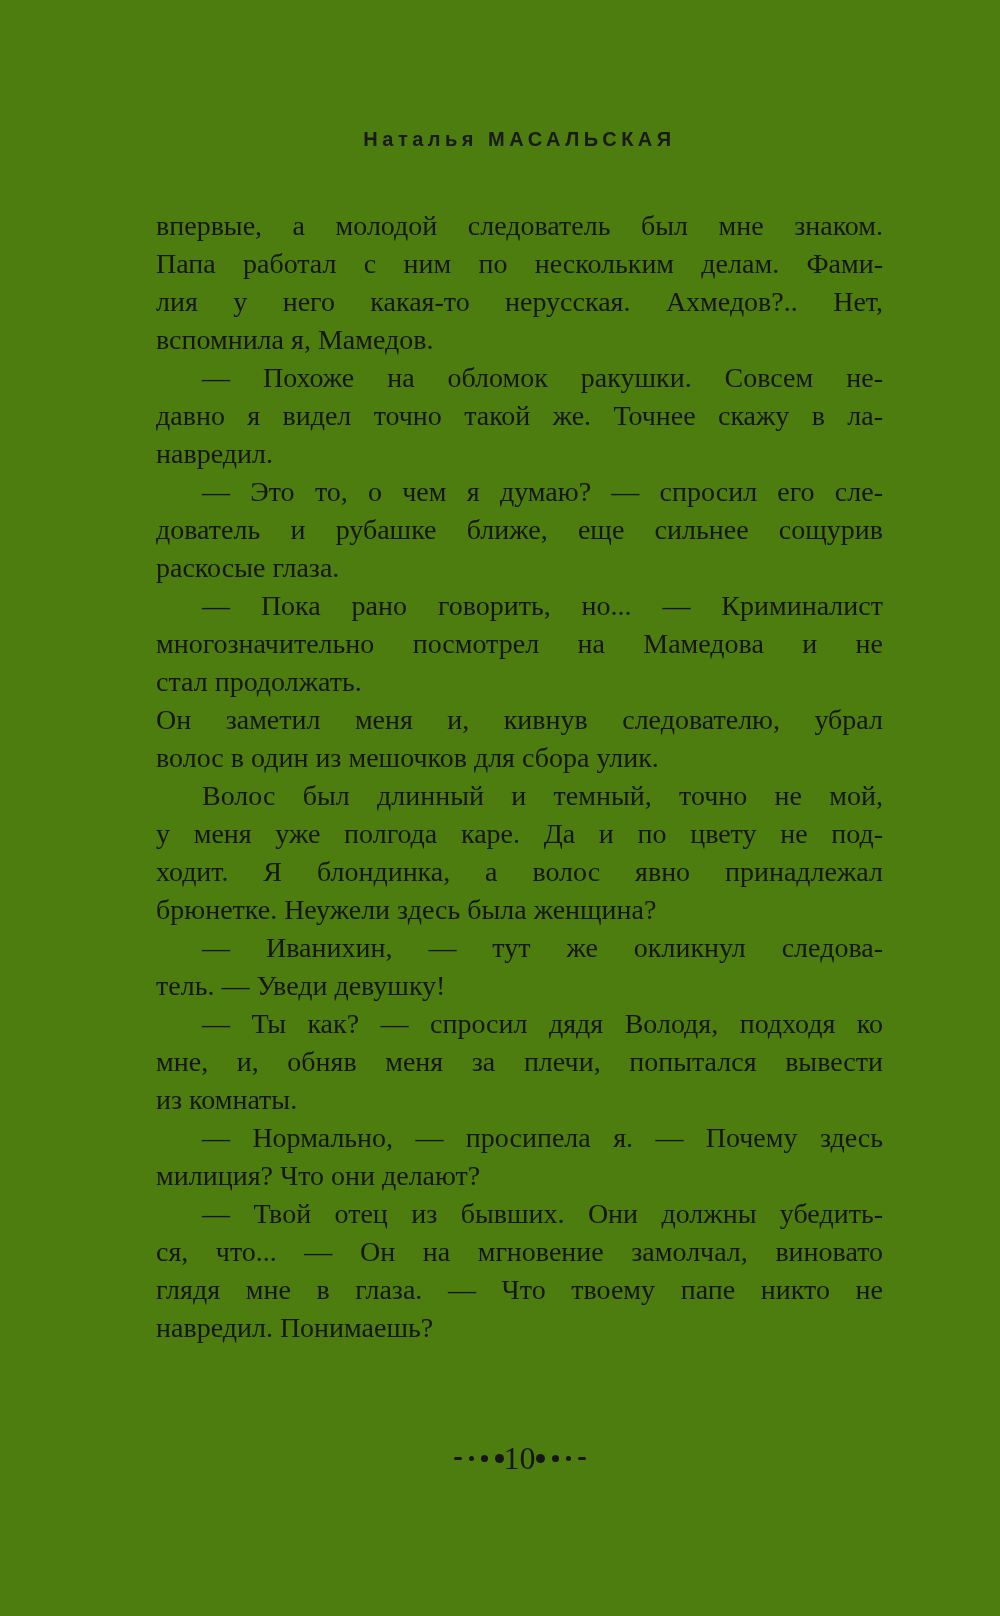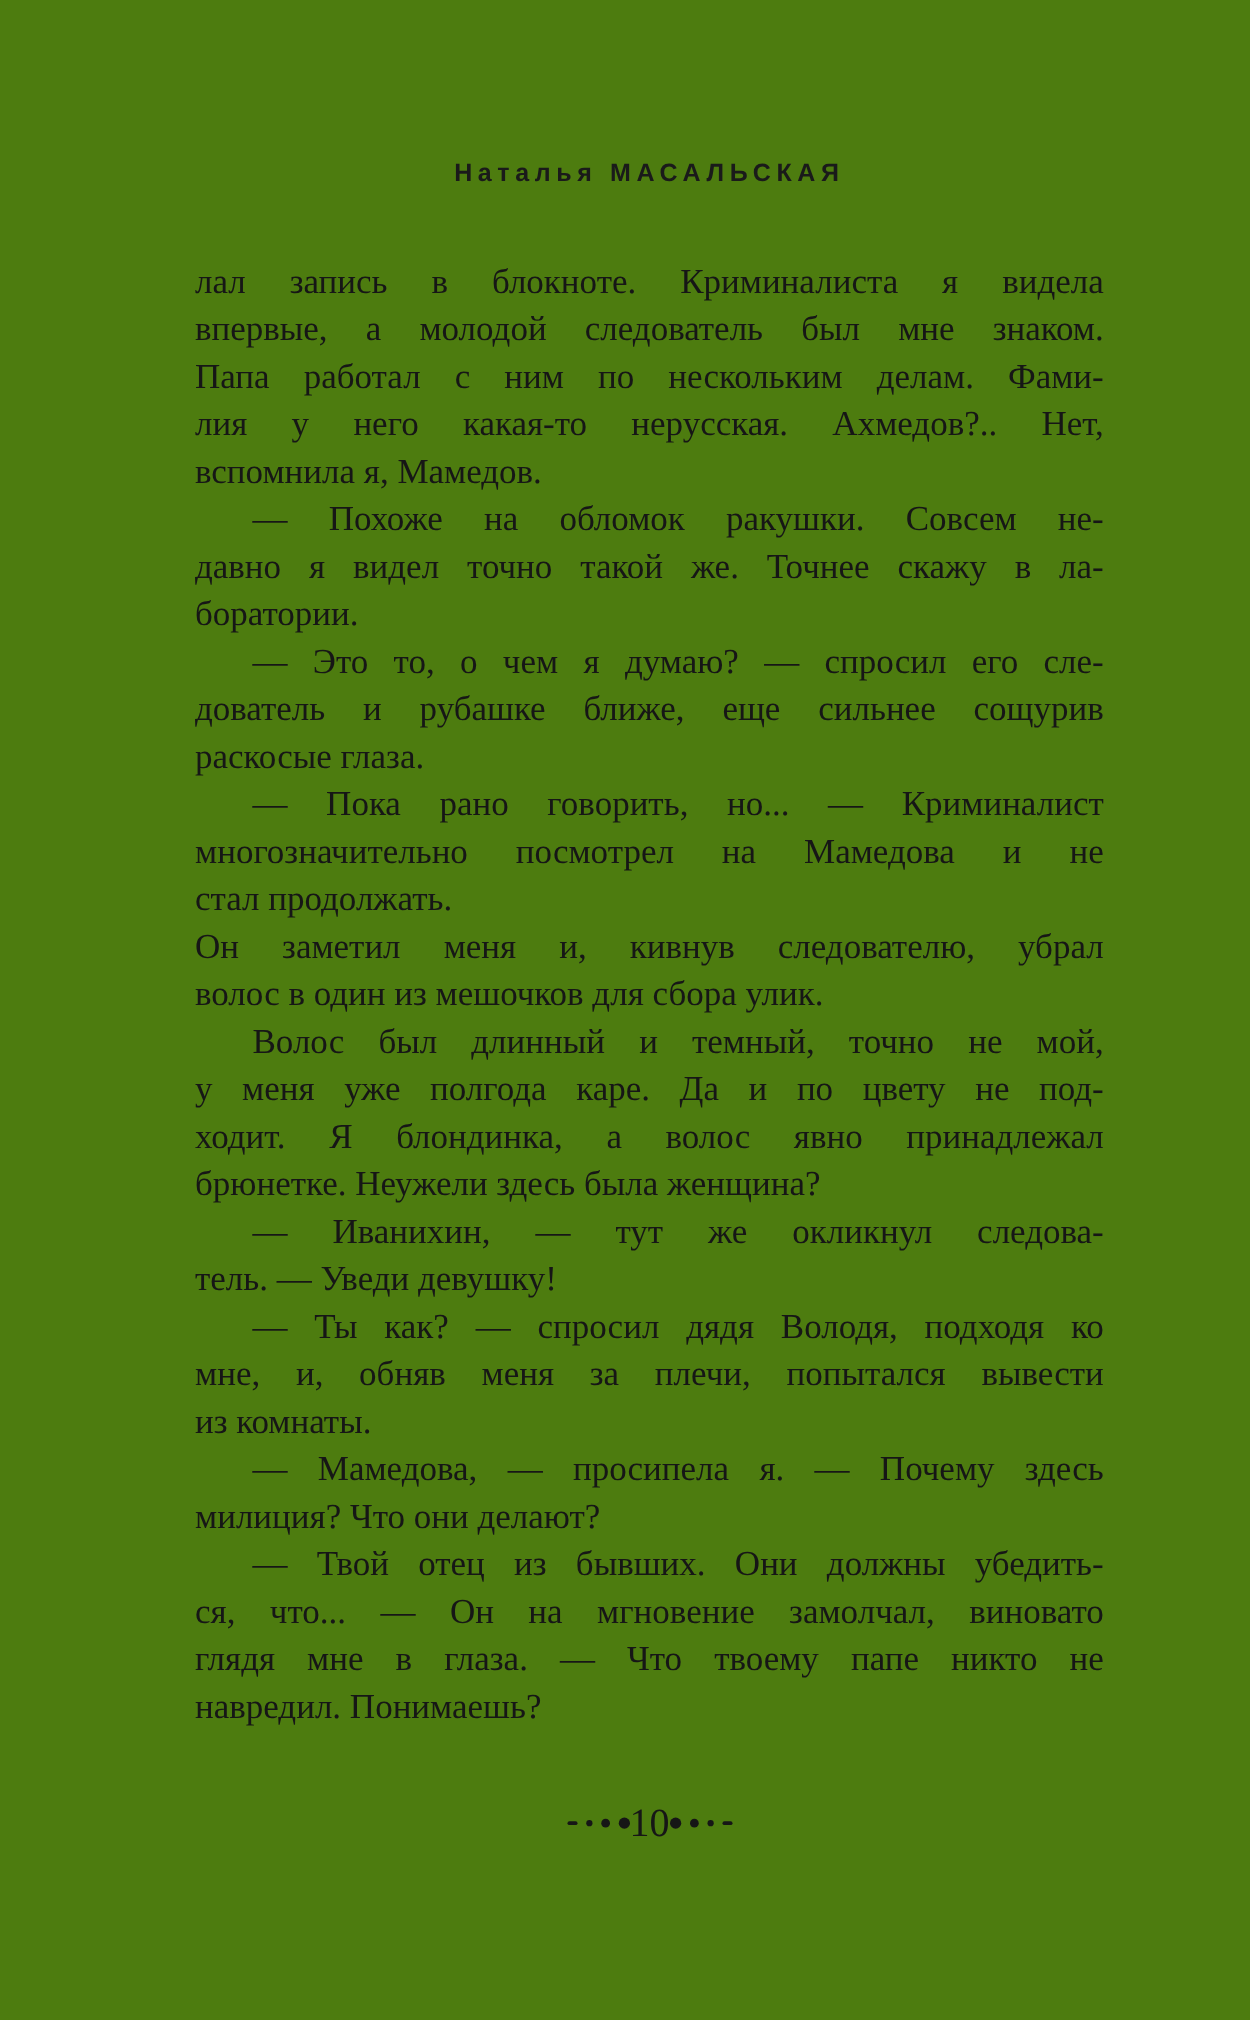--- a/index.html
+++ b/index.html
@@ -79,30 +79,29 @@
 </style>
 </head>
 <body>
 
 <div class="page">
 
   <div class="running-header">Наталья МАСАЛЬСКАЯ</div>
 
   <div class="body-text">
       <div class="para">
-        <div class="line">лал запись в блокноте. Криминалиста я видела</div>
         <div class="line">впервые, а молодой следователь был мне знаком.</div>
         <div class="line">Папа работал с ним по нескольким делам. Фами-</div>
         <div class="line">лия у него какая-то нерусская. Ахмедов?.. Нет,</div>
         <div class="line last">вспомнила я, Мамедов.</div>
       </div>
       <div class="para">
         <div class="line indented">— Похоже на обломок ракушки. Совсем не-</div>
         <div class="line">давно я видел точно такой же. Точнее скажу в ла-</div>
-        <div class="line last">боратории.</div>
+        <div class="line last">навредил.</div>
       </div>
       <div class="para">
         <div class="line indented">— Это то, о чем я думаю? — спросил его сле-</div>
         <div class="line">дователь и рубашке ближе, еще сильнее сощурив</div>
         <div class="line last">раскосые глаза.</div>
       </div>
       <div class="para">
         <div class="line indented">— Пока рано говорить, но... — Криминалист</div>
         <div class="line">многозначительно посмотрел на Мамедова и не</div>
         <div class="line last">стал продолжать.</div>
@@ -120,21 +119,21 @@
       <div class="para">
         <div class="line indented">— Иванихин, — тут же окликнул следова-</div>
         <div class="line last">тель. — Уведи девушку!</div>
       </div>
       <div class="para">
         <div class="line indented">— Ты как? — спросил дядя Володя, подходя ко</div>
         <div class="line">мне, и, обняв меня за плечи, попытался вывести</div>
         <div class="line last">из комнаты.</div>
       </div>
       <div class="para">
-        <div class="line indented">— Мамедова, — просипела я. — Почему здесь</div>
+        <div class="line indented">— Нормально, — просипела я. — Почему здесь</div>
         <div class="line last">милиция? Что они делают?</div>
       </div>
       <div class="para">
         <div class="line indented">— Твой отец из бывших. Они должны убедить-</div>
         <div class="line">ся, что... — Он на мгновение замолчал, виновато</div>
         <div class="line">глядя мне в глаза. — Что твоему папе никто не</div>
         <div class="line last">навредил. Понимаешь?</div>
       </div>
     </div>
 

